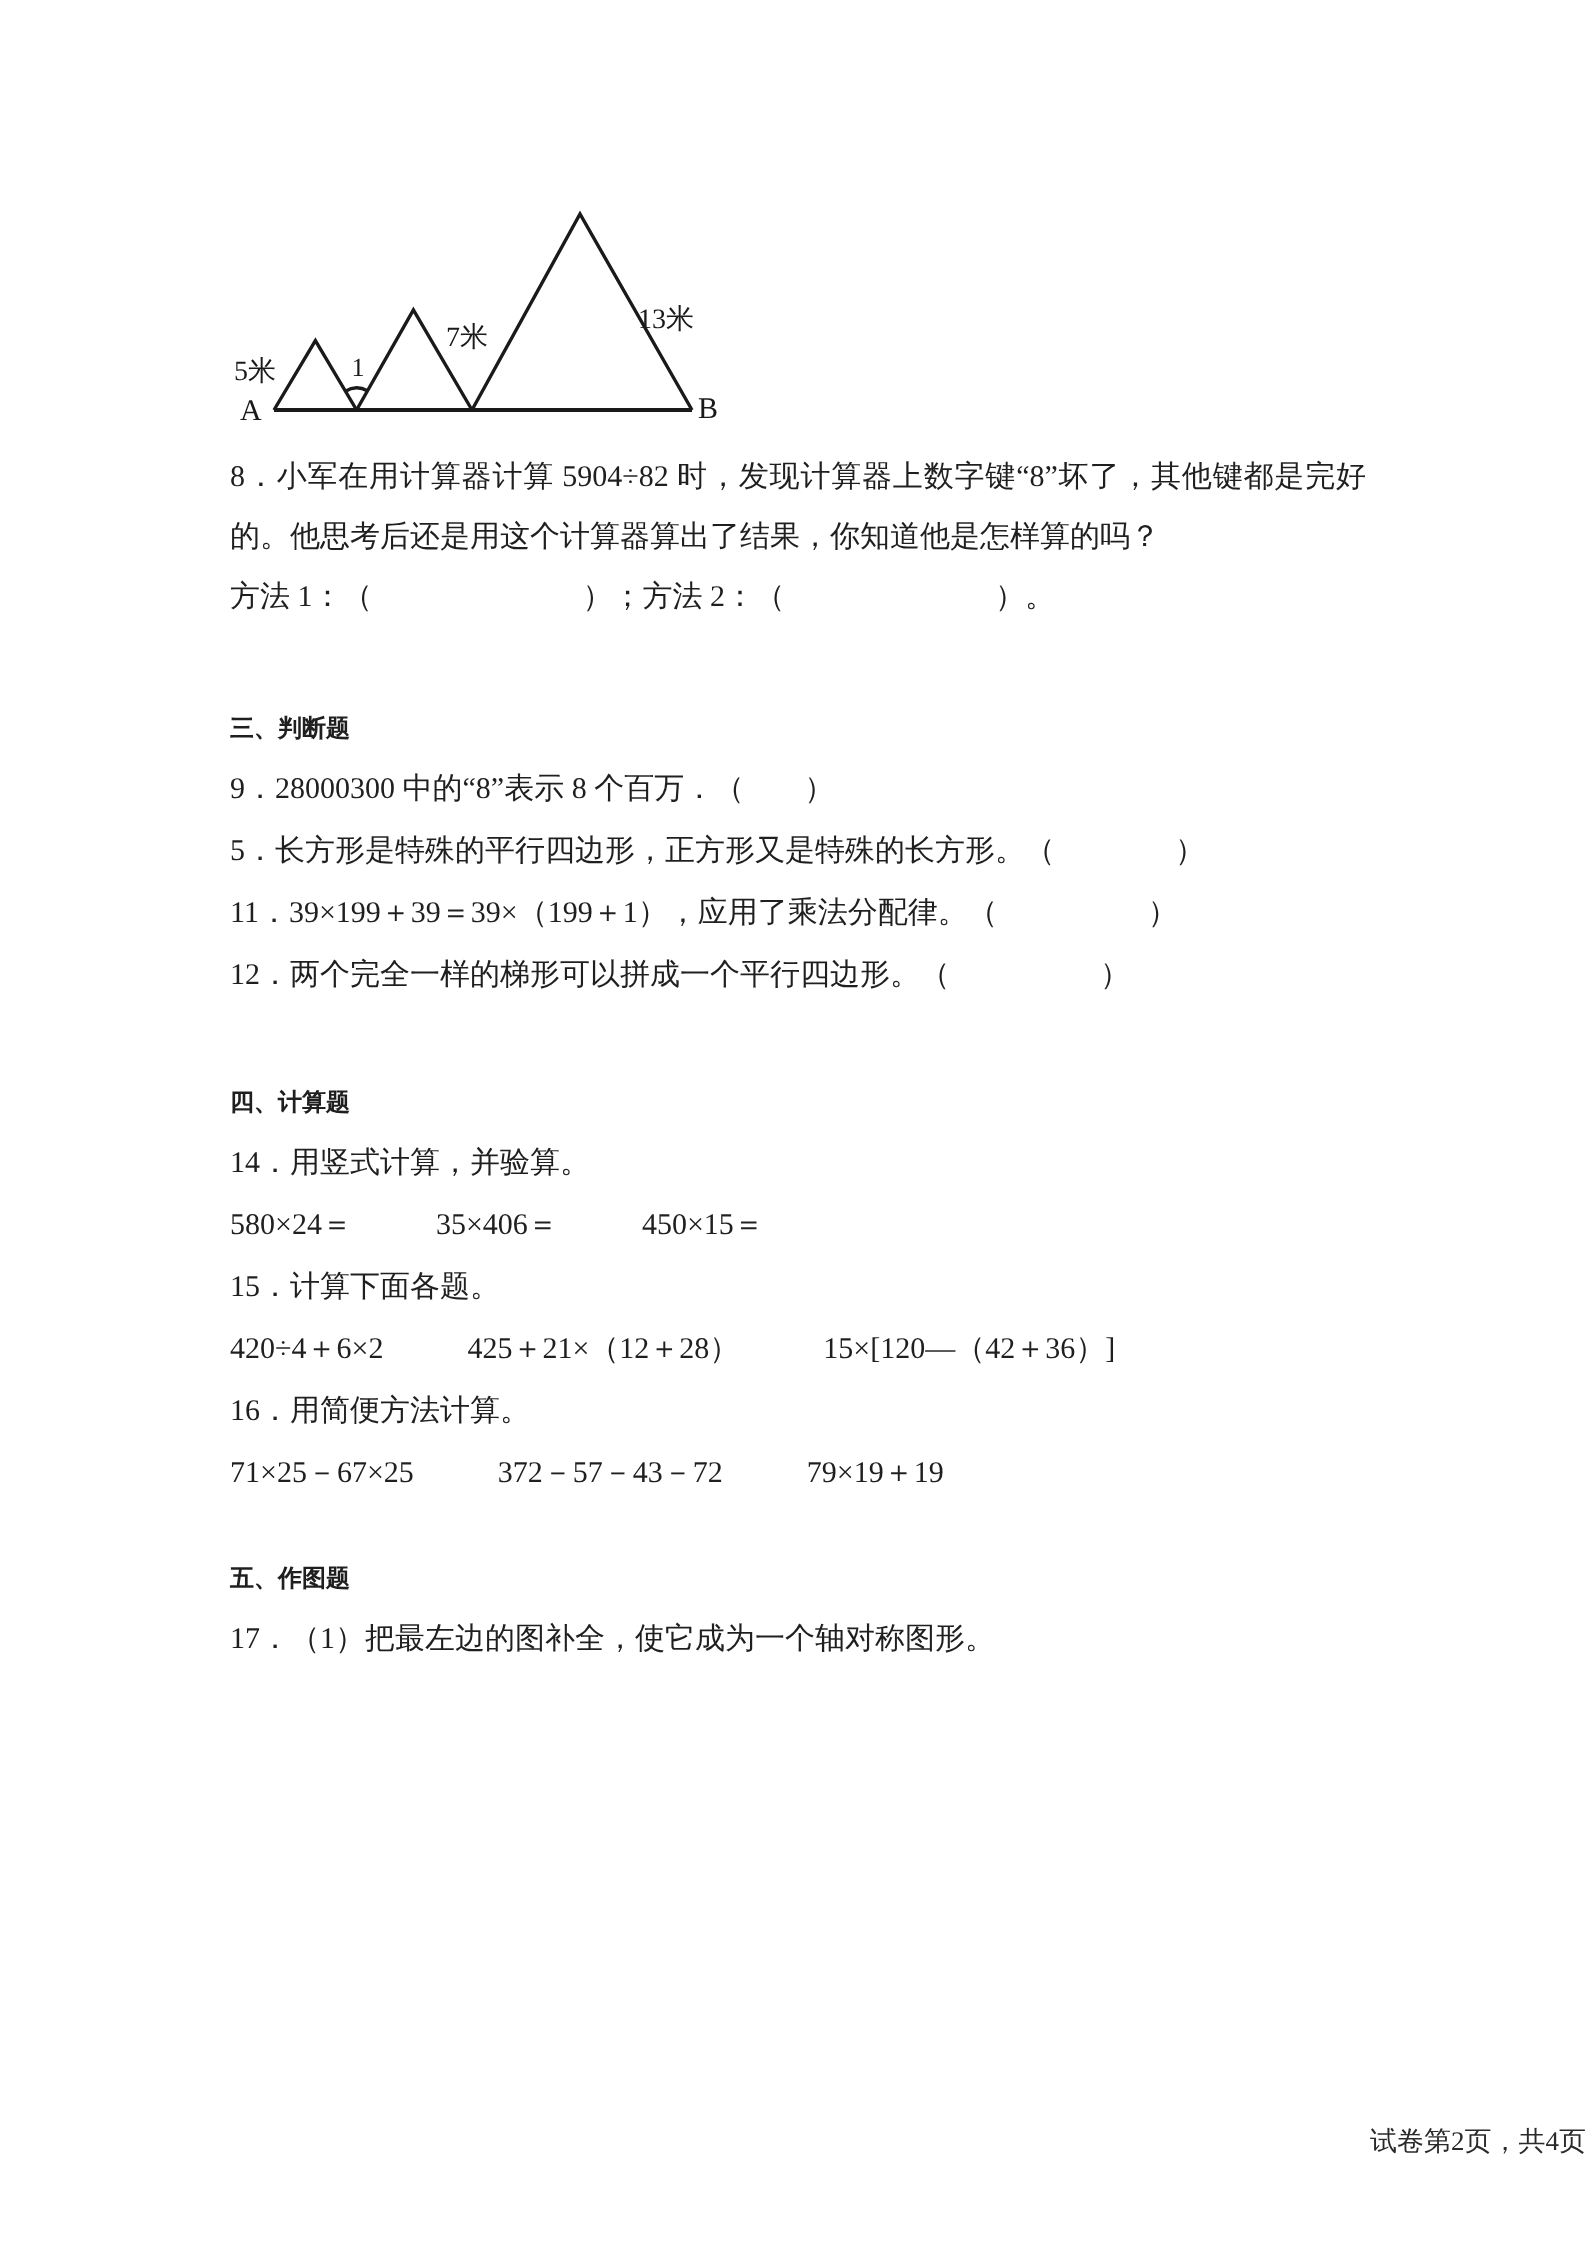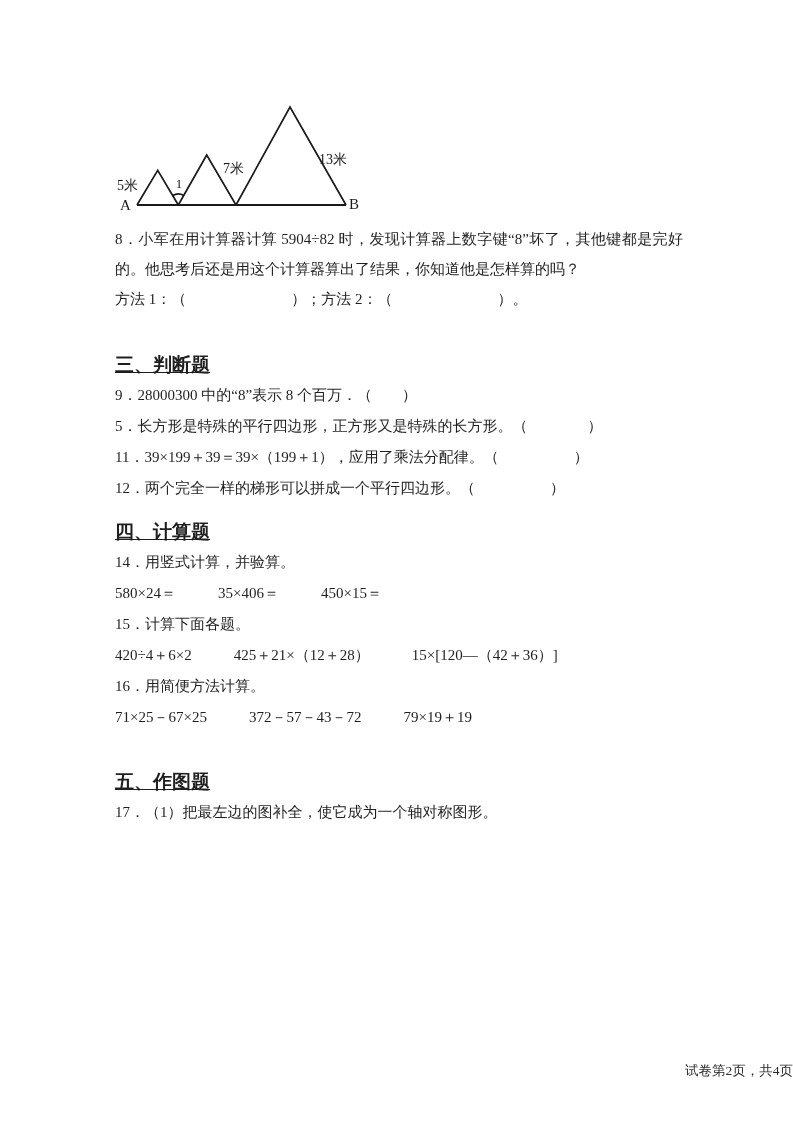--- a/index.html
+++ b/index.html
@@ -41,28 +41,27 @@
     white-space:pre-wrap;
   }
   .answer-line{
     margin:0;
     font-size:15px;
     line-height:31px;
     white-space:pre-wrap;
   }
   .section-heading{
     margin:0;
-    font-size:19px;
+    font-size:12px;
     line-height:31px;
     font-weight:bold;
-    text-decoration:underline;
   }
   .heading-3{margin-top:34px;}
-  .heading-4{margin-top:12px;}
-  .heading-5{margin-top:33px;}
+  .heading-4{margin-top:32px;}
+  .heading-5{margin-top:21px;}
   .item{
     font-size:15px;
     line-height:31px;
     white-space:pre-wrap;
   }
   .expr-row{
     display:flex;
     gap:42px;
     font-size:15px;
     line-height:31px;

